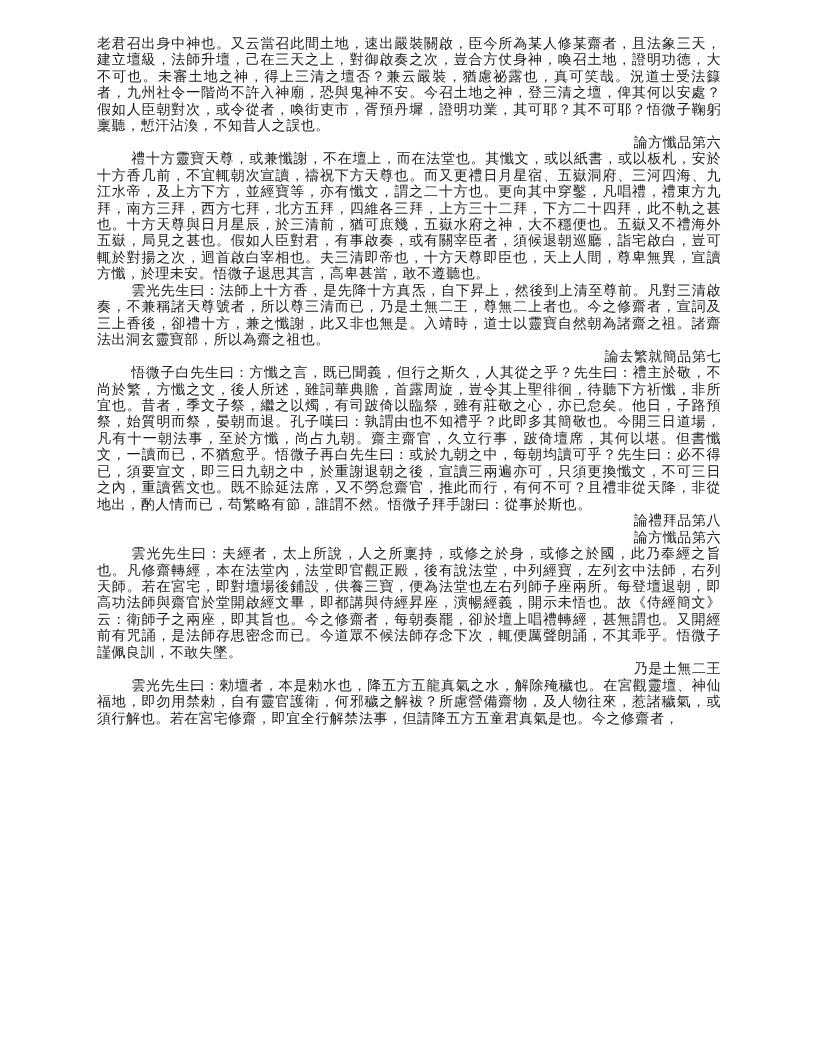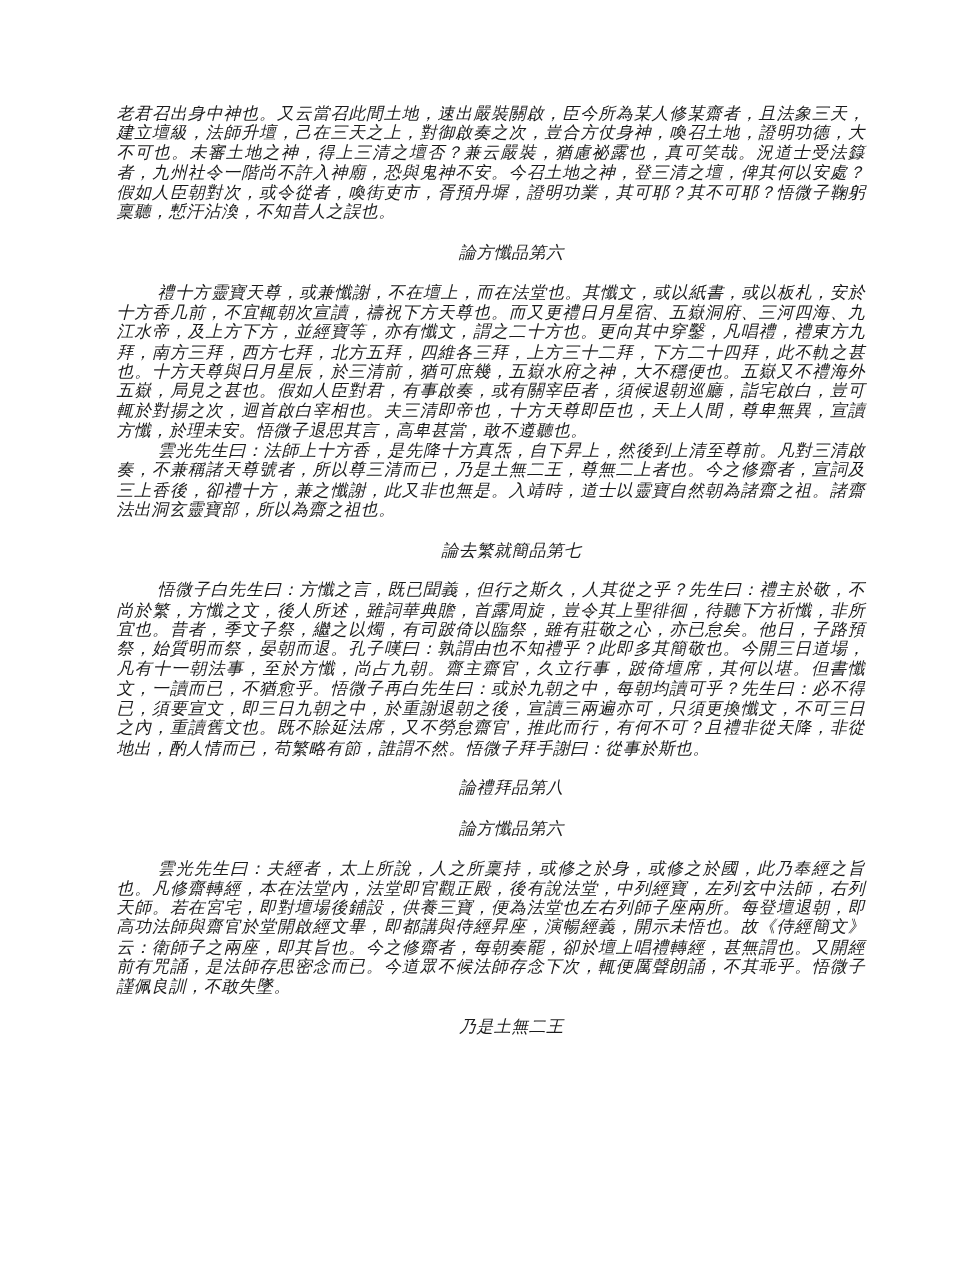--- a/index.html
+++ b/index.html
@@ -6,54 +6,54 @@
     margin: 0;
     padding: 0;
     background: #ffffff;
   }
   .page {
     position: relative;
     width: 816px;
     height: 1056px;
     background: #ffffff;
     box-sizing: border-box;
-    padding: 88px 95px 0 97px;
+    padding: 36px 95px 0 97px;
     overflow: hidden;
-    font-style: italic;
   }
   .textblock {
     font-family: "Liberation Serif", "DejaVu Serif", serif;
     color: #1a1a1a;
     font-size: 14px;
     line-height: 16.45px;
     letter-spacing: 0.55px;
   }
   p.para {
     margin: 0;
     text-align: justify;
   }
   p.para.indent {
     text-indent: 2.45em;
   }
   p.heading {
-    margin: 17px;
-    text-align: center;
+    margin: 0;
+    text-align: right;
     text-indent: 2.45em;
     font-weight: normal;
   }
 </style>
 </head>
 <body>
 
 <div class="page">
   <div class="textblock">
     <p class="para">老君召出身中神也。又云當召此間土地，速出嚴裝關啟，臣今所為某人修某齋者，且法象三天，建立壇級，法師升壇，己在三天之上，對御啟奏之次，豈合方仗身神，喚召土地，證明功德，大不可也。未審土地之神，得上三清之壇否？兼云嚴裝，猶慮祕露也，真可笑哉。況道士受法籙者，九州社令一階尚不許入神廟，恐與鬼神不安。今召土地之神，登三清之壇，俾其何以安處？假如人臣朝對次，或令從者，喚街吏市，胥預丹墀，證明功業，其可耶？其不可耶？悟微子鞠躬稟聽，慙汗沾渙，不知昔人之誤也。</p>
     <p class="heading">論方懺品第六</p>
     <p class="para indent">禮十方靈寶天尊，或兼懺謝，不在壇上，而在法堂也。其懺文，或以紙書，或以板札，安於十方香几前，不宜輒朝次宣讀，禱祝下方天尊也。而又更禮日月星宿、五嶽洞府、三河四海、九江水帝，及上方下方，並經寶等，亦有懺文，謂之二十方也。更向其中穿鑿，凡唱禮，禮東方九拜，南方三拜，西方七拜，北方五拜，四維各三拜，上方三十二拜，下方二十四拜，此不軌之甚也。十方天尊與日月星辰，於三清前，猶可庶幾，五嶽水府之神，大不穩便也。五嶽又不禮海外五嶽，局見之甚也。假如人臣對君，有事啟奏，或有關宰臣者，須候退朝巡廳，詣宅啟白，豈可輒於對揚之次，迴首啟白宰相也。夫三清即帝也，十方天尊即臣也，天上人間，尊卑無異，宣讀方懺，於理未安。悟微子退思其言，高卑甚當，敢不遵聽也。</p>
     <p class="para indent">雲光先生曰：法師上十方香，是先降十方真炁，自下昇上，然後到上清至尊前。凡對三清啟奏，不兼稱諸天尊號者，所以尊三清而已，乃是土無二王，尊無二上者也。今之修齋者，宣詞及三上香後，卻禮十方，兼之懺謝，此又非也無是。入靖時，道士以靈寶自然朝為諸齋之祖。諸齋法出洞玄靈寶部，所以為齋之祖也。</p>
     <p class="heading">論去繁就簡品第七</p>
     <p class="para indent">悟微子白先生曰：方懺之言，既已聞義，但行之斯久，人其從之乎？先生曰：禮主於敬，不尚於繁，方懺之文，後人所述，雖詞華典贍，首露周旋，豈令其上聖徘徊，待聽下方祈懺，非所宜也。昔者，季文子祭，繼之以燭，有司跛倚以臨祭，雖有莊敬之心，亦已怠矣。他日，子路預祭，始質明而祭，晏朝而退。孔子嘆曰：孰謂由也不知禮乎？此即多其簡敬也。今開三日道場，凡有十一朝法事，至於方懺，尚占九朝。齋主齋官，久立行事，跛倚壇席，其何以堪。但書懺文，一讀而已，不猶愈乎。悟微子再白先生曰：或於九朝之中，每朝均讀可乎？先生曰：必不得已，須要宣文，即三日九朝之中，於重謝退朝之後，宣讀三兩遍亦可，只須更換懺文，不可三日之內，重讀舊文也。既不賒延法席，又不勞怠齋官，推此而行，有何不可？且禮非從天降，非從地出，酌人情而已，苟繁略有節，誰謂不然。悟微子拜手謝曰：從事於斯也。</p>
     <p class="heading">論禮拜品第八</p>
     <p class="heading">論方懺品第六</p>
     <p class="para indent">雲光先生曰：夫經者，太上所說，人之所稟持，或修之於身，或修之於國，此乃奉經之旨也。凡修齋轉經，本在法堂內，法堂即官觀正殿，後有說法堂，中列經寶，左列玄中法師，右列天師。若在宮宅，即對壇場後鋪設，供養三寶，便為法堂也左右列師子座兩所。每登壇退朝，即高功法師與齋官於堂開啟經文畢，即都講與侍經昇座，演暢經義，開示未悟也。故《侍經簡文》云：衛師子之兩座，即其旨也。今之修齋者，每朝奏罷，卻於壇上唱禮轉經，甚無謂也。又開經前有咒誦，是法師存思密念而已。今道眾不候法師存念下次，輒便厲聲朗誦，不其乖乎。悟微子謹佩良訓，不敢失墜。</p>
     <p class="heading">乃是土無二王</p>
+    <p class="para indent">雲光先生曰：勑壇者，本是勑水也，降五方五龍真氣之水，解除殗穢也。在宮觀靈壇、神仙福地，即勿用禁勑，自有靈官護衛，何邪穢之解袚？所慮營備齋物，及人物往來，惹諸穢氣，或須行解也。若在宮宅修齋，即宜全行解禁法事，但請降五方五童君真氣是也。今之修齋者，</p>
   </div>
 </div>
 
 </body></html>

